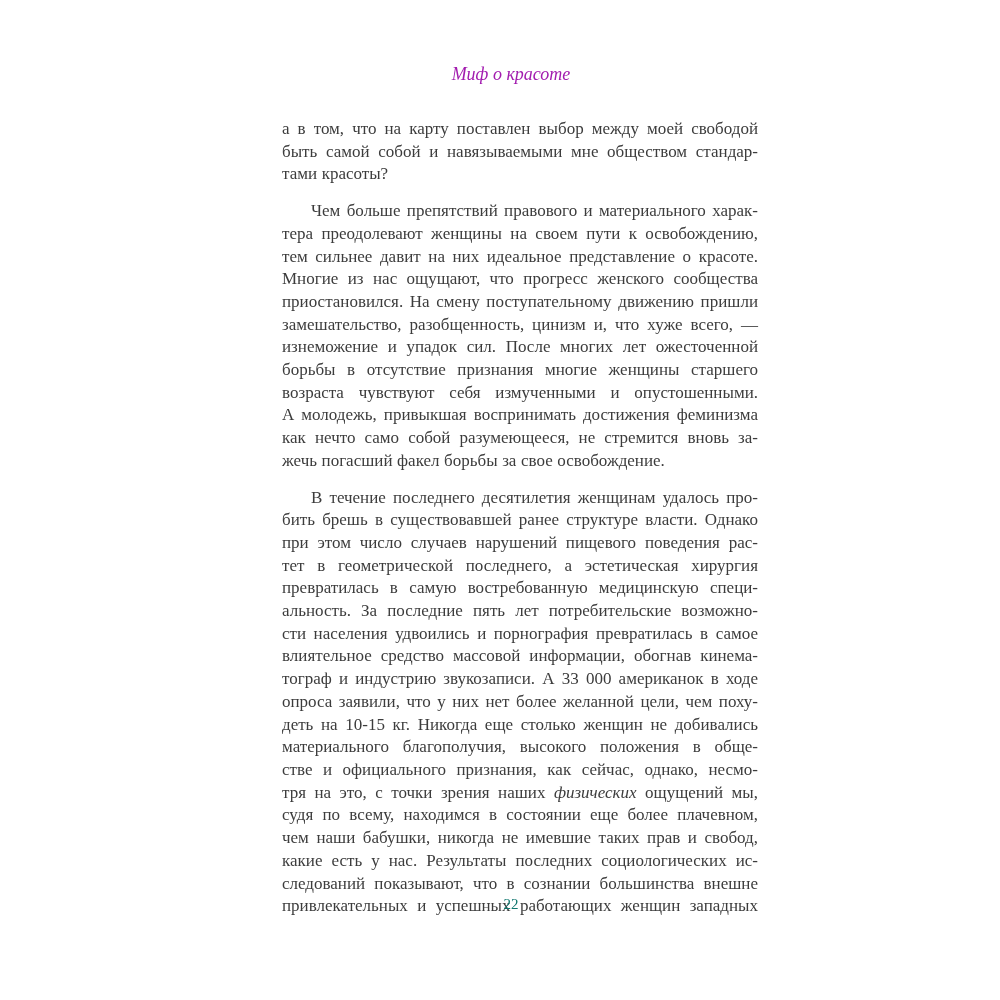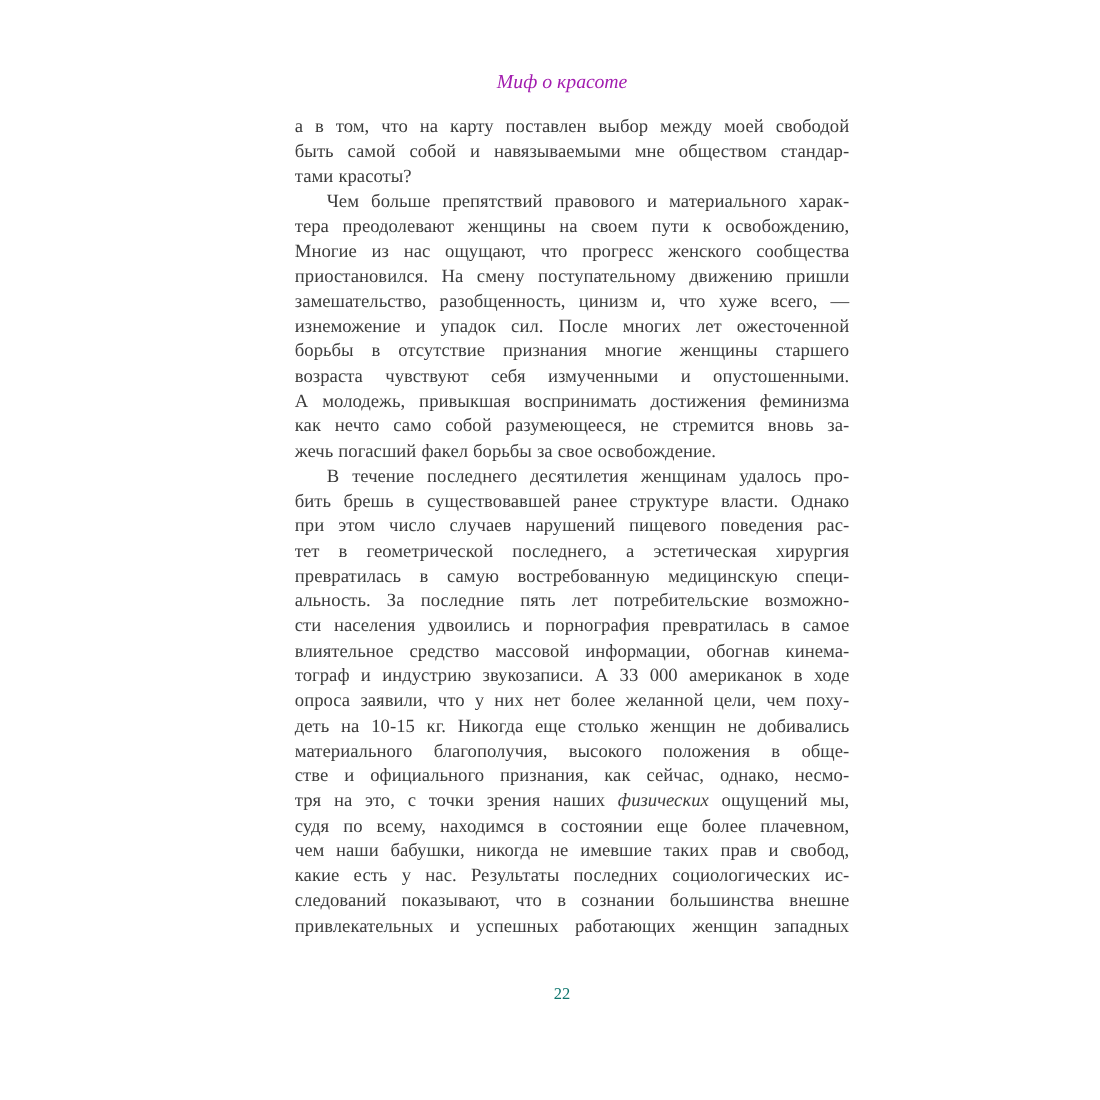--- a/index.html
+++ b/index.html
@@ -29,21 +29,21 @@
   }
   .body-text {
     position: absolute;
     left: 268px;
     top: 104px;
     width: 504px;
     font-size: 17px;
     line-height: 22.7px;
   }
   .paragraph {
-    margin: 0;
+    margin: 14px;
   }
   .line {
     text-align: justify;
     text-align-last: justify;
     word-spacing: 0.02em;
   }
   .line.end {
     text-align-last: left;
   }
   .line.indent {
@@ -70,20 +70,21 @@
 
   <div class="body-text">
       <div class="paragraph">
         <div class="line">а в том, что на карту поставлен выбор между моей свободой</div>
         <div class="line">быть самой собой и навязываемыми мне обществом стандар-</div>
         <div class="line end">тами красоты?</div>
       </div>
       <div class="paragraph">
         <div class="line indent">Чем больше препятствий правового и материального харак-</div>
         <div class="line">тера преодолевают женщины на своем пути к освобождению,</div>
+        <div class="line">тем сильнее давит на них идеальное представление о красоте.</div>
         <div class="line">Многие из нас ощущают, что прогресс женского сообщества</div>
         <div class="line">приостановился. На смену поступательному движению пришли</div>
         <div class="line">замешательство, разобщенность, цинизм и, что хуже всего, —</div>
         <div class="line">изнеможение и упадок сил. После многих лет ожесточенной</div>
         <div class="line">борьбы в отсутствие признания многие женщины старшего</div>
         <div class="line">возраста чувствуют себя измученными и опустошенными.</div>
         <div class="line">А молодежь, привыкшая воспринимать достижения феминизма</div>
         <div class="line">как нечто само собой разумеющееся, не стремится вновь за-</div>
         <div class="line end">жечь погасший факел борьбы за свое освобождение.</div>
       </div>

